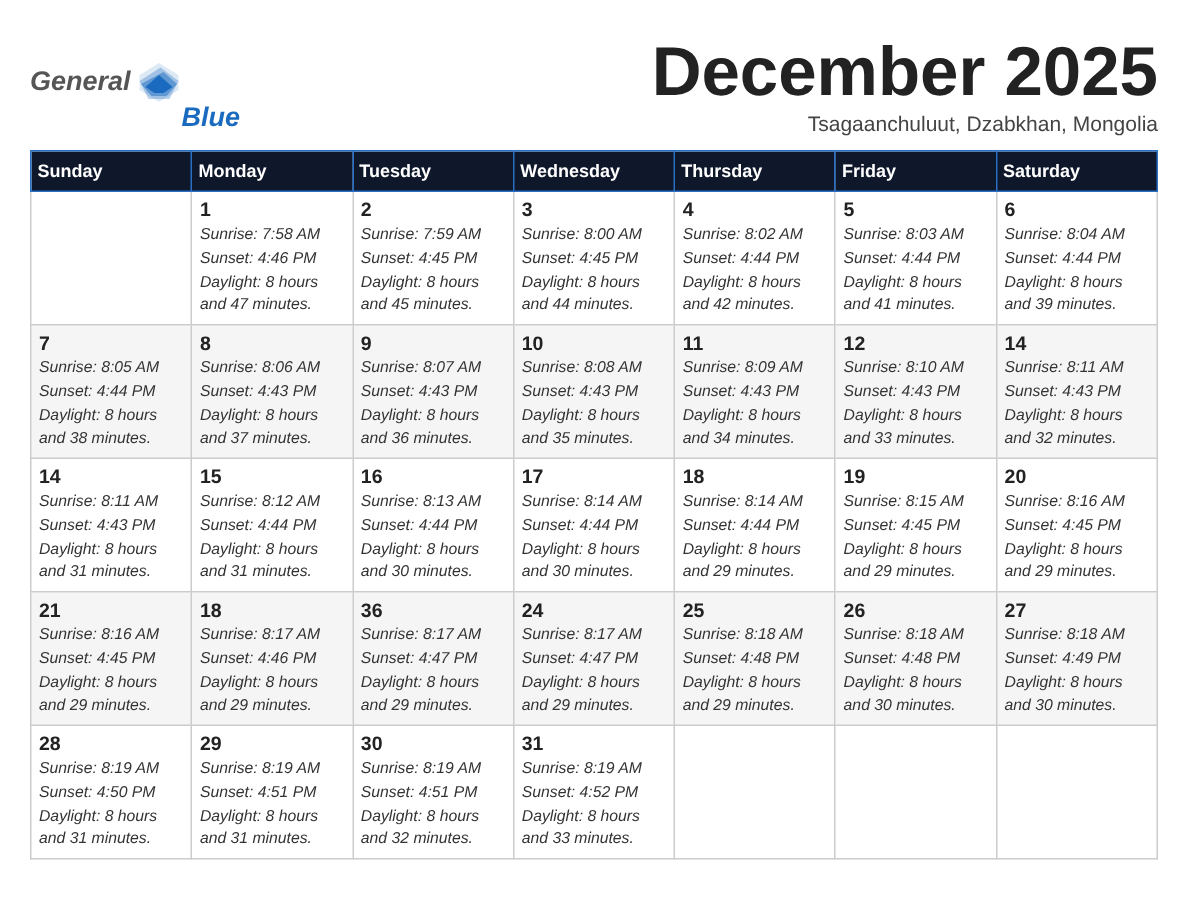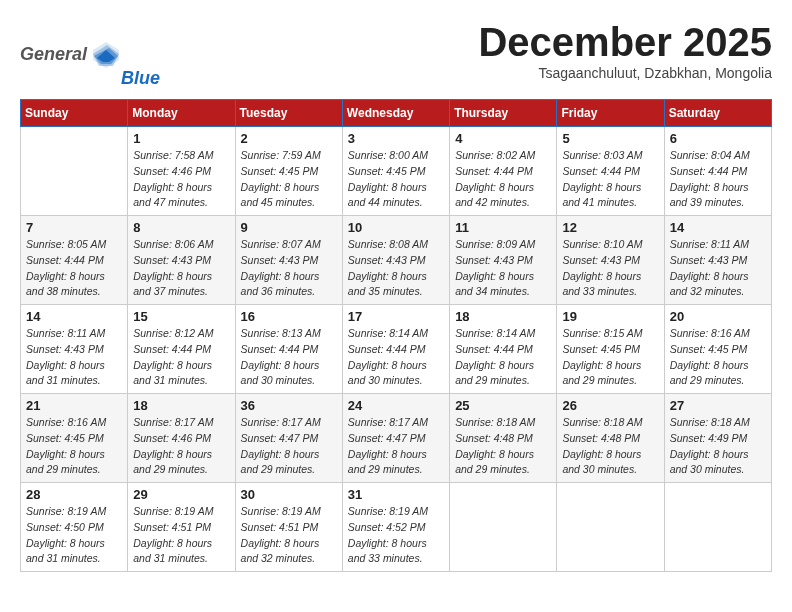--- a/index.html
+++ b/index.html
@@ -37,35 +37,35 @@
     }
     .logo-icon {
       width: 30px;
       height: 30px;
       margin-left: 4px;
     }
     .title-section {
       text-align: right;
     }
     .month-title {
-      font-size: 40px;
+      font-size: 46px;
       font-weight: bold;
       color: #222;
     }
     .location-title {
       font-size: 14px;
       color: #444;
     }
     .calendar {
       width: 100%;
       border-collapse: collapse;
       font-size: 11px;
     }
     .calendar th {
-      background: #b91c1c;
+      background: #0f172a;
       color: #fff;
       padding: 6px 4px;
       text-align: left;
       font-size: 12px;
       font-weight: bold;
       border: 1px solid #2970c4;
     }
     .calendar td {
       border: 1px solid #ccc;
       vertical-align: top;

